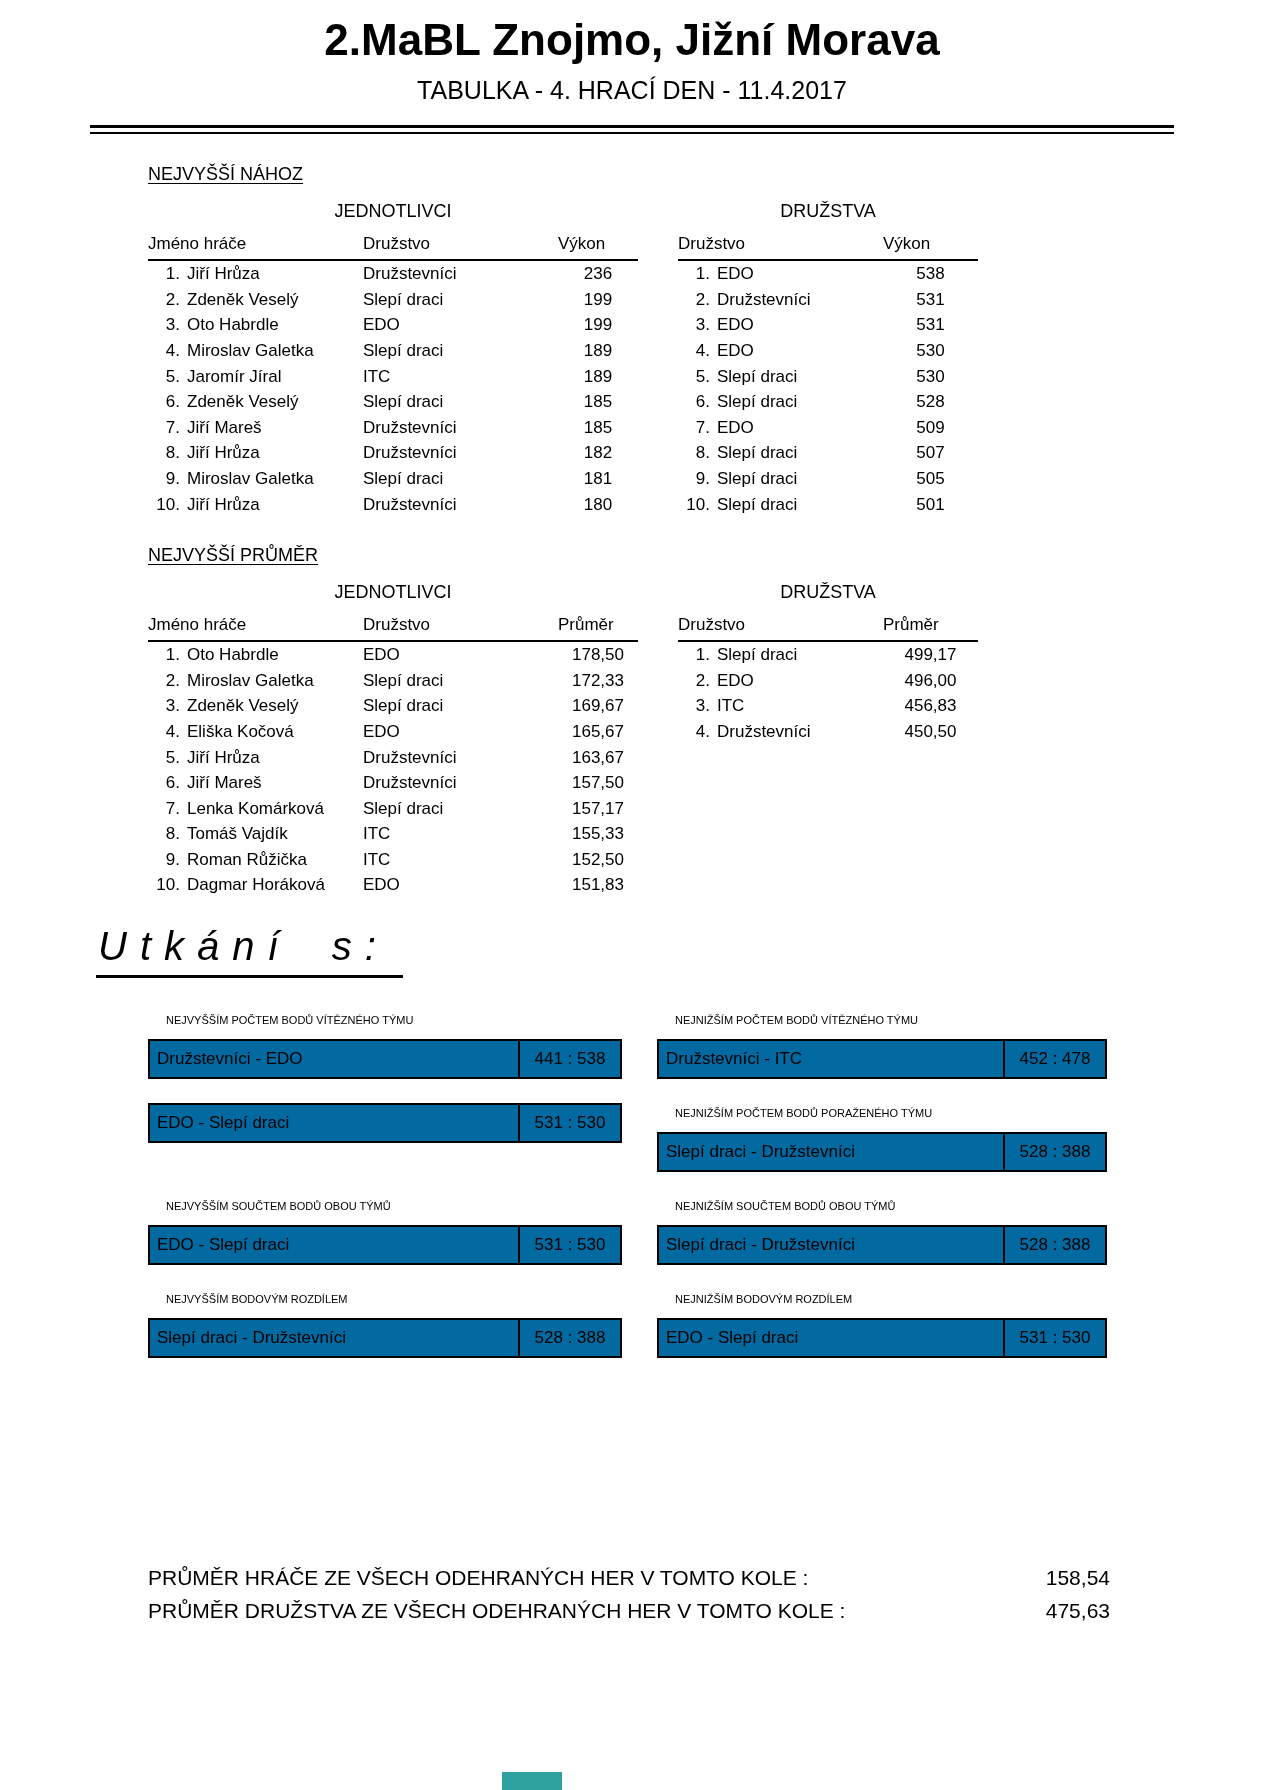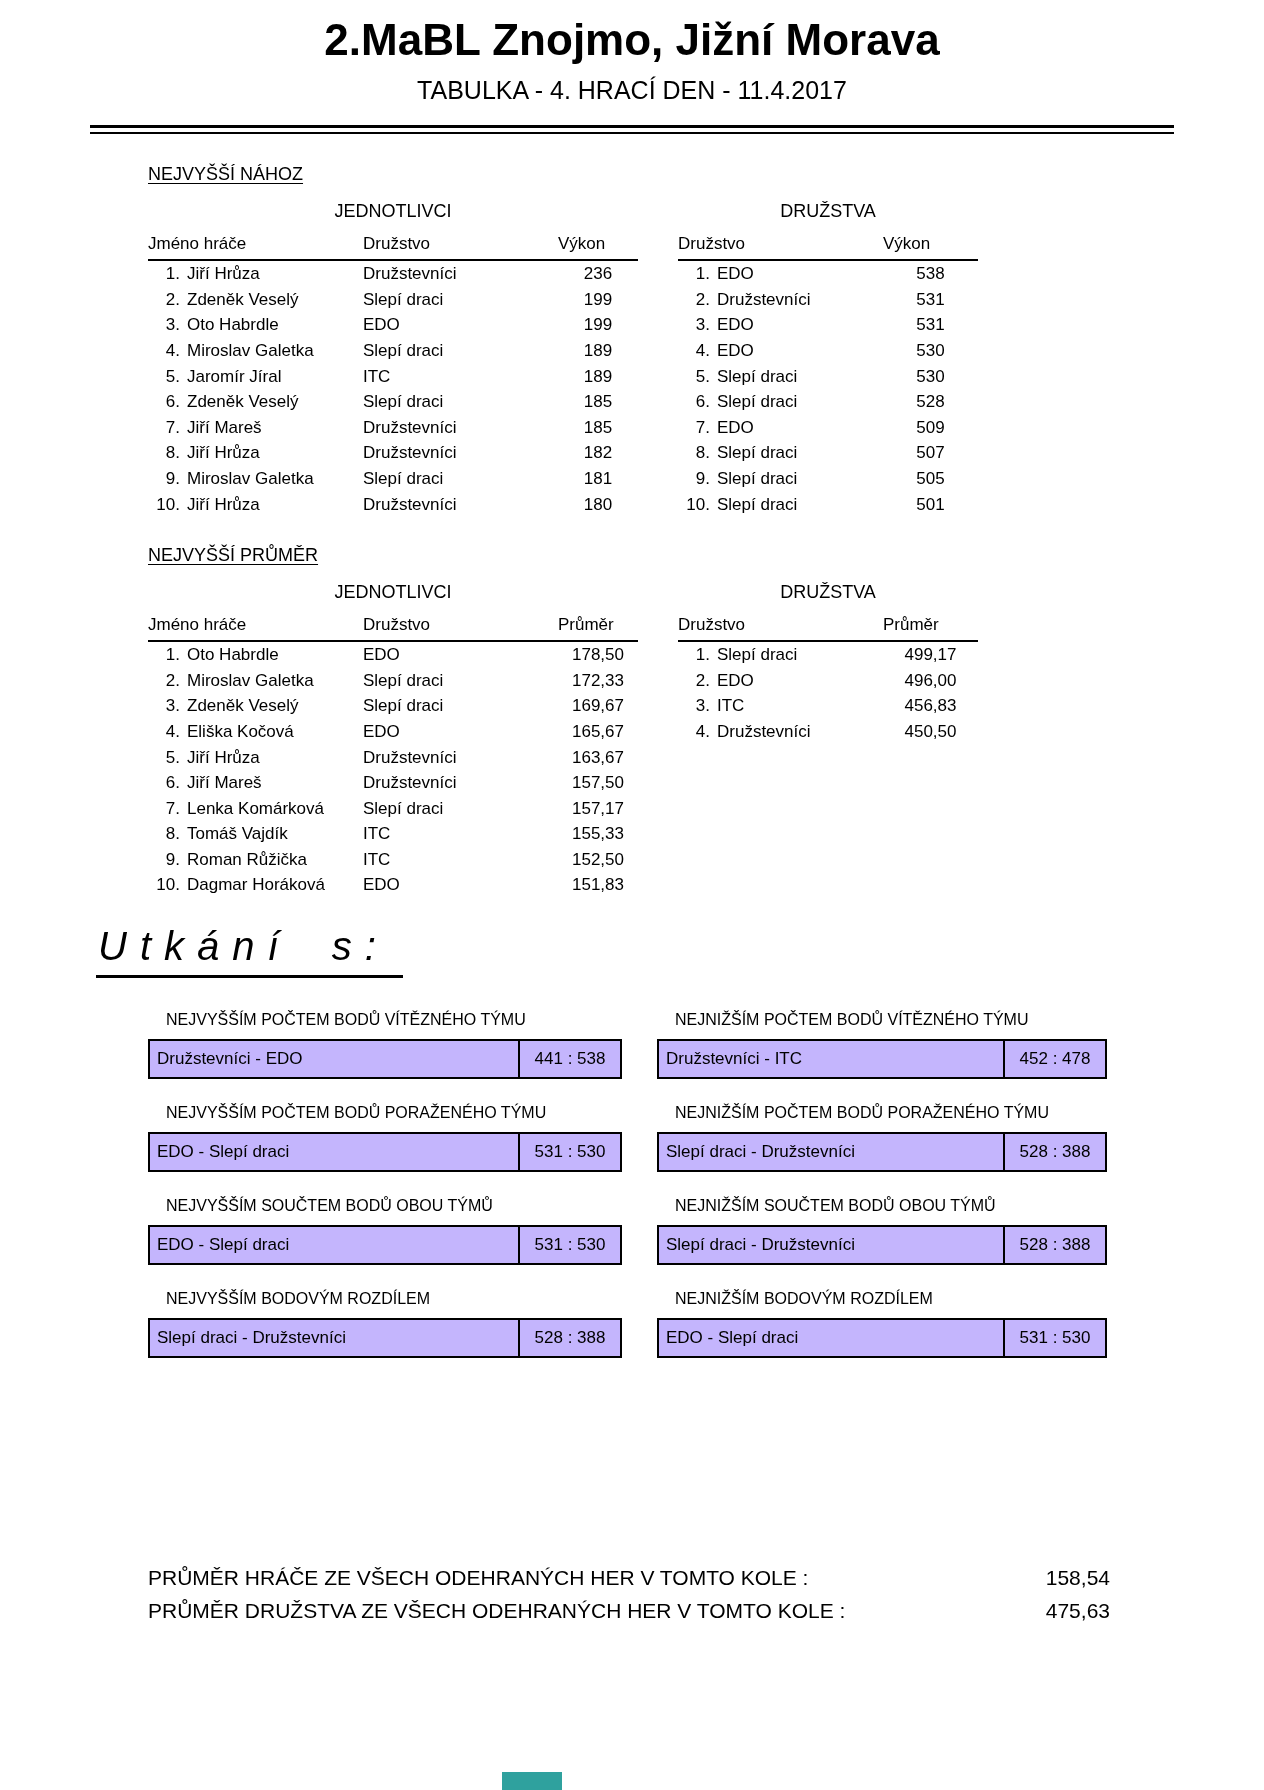--- a/index.html
+++ b/index.html
@@ -33,22 +33,22 @@
   .utkani-wrap { margin:26px 0 0 96px; }
   .utkani-title {
     display:inline-block; font-size:40px; font-style:italic;
     letter-spacing:13px; word-spacing:16px;
     border-bottom:3px solid #000; padding:0 14px 6px 2px;
   }
   .stats {
     margin:32px 0 0 148px; display:grid;
     grid-template-columns:474px 450px; column-gap:35px; row-gap:24px;
   }
-  .stat-label { font-size:16px; line-height:20px; padding-left:18px; margin-bottom:9px; }
-  .stat-box { border:2px solid #000; height:36px; display:flex; align-items:stretch; background:#c4b5fd; }
+  .stat-label { font-size:11px; line-height:20px; padding-left:18px; margin-bottom:9px; }
+  .stat-box { border:2px solid #000; height:36px; display:flex; align-items:stretch; background:#0369a1; }
   .stat-match { flex:1; font-size:17px; display:flex; align-items:center; padding-left:7px; }
   .stat-score { width:100px; border-left:2px solid #000; font-size:17px; display:flex; align-items:center; justify-content:center; }
 
   .footer { margin:205px 0 0 148px; width:962px; }
   .footer-line { display:flex; font-weight:400; font-size:21px; line-height:30px; }
   .footer-line + .footer-line { margin-top:3px; }
   .footer-line .value { margin-left:auto; }
 
   .bottom-accent { position:absolute; left:502px; top:1772px; width:60px; height:18px; }
 </style>
@@ -310,21 +310,20 @@
       </div>
     </div>
     <div class="stat">
       <div class="stat-label">NEJNIŽŠÍM POČTEM BODŮ VÍTĚZNÉHO TÝMU</div>
       <div class="stat-box">
         <div class="stat-match">Družstevníci - ITC</div>
         <div class="stat-score">452 : 478</div>
       </div>
     </div>
     <div class="stat">
-      <div class="stat-label">NEJVYŠŠÍM POČTEM BODŮ PORAŽENÉHO TÝMU</div>
       <div class="stat-box">
         <div class="stat-match">EDO - Slepí draci</div>
         <div class="stat-score">531 : 530</div>
       </div>
     </div>
     <div class="stat">
       <div class="stat-label">NEJNIŽŠÍM POČTEM BODŮ PORAŽENÉHO TÝMU</div>
       <div class="stat-box">
         <div class="stat-match">Slepí draci - Družstevníci</div>
         <div class="stat-score">528 : 388</div>

